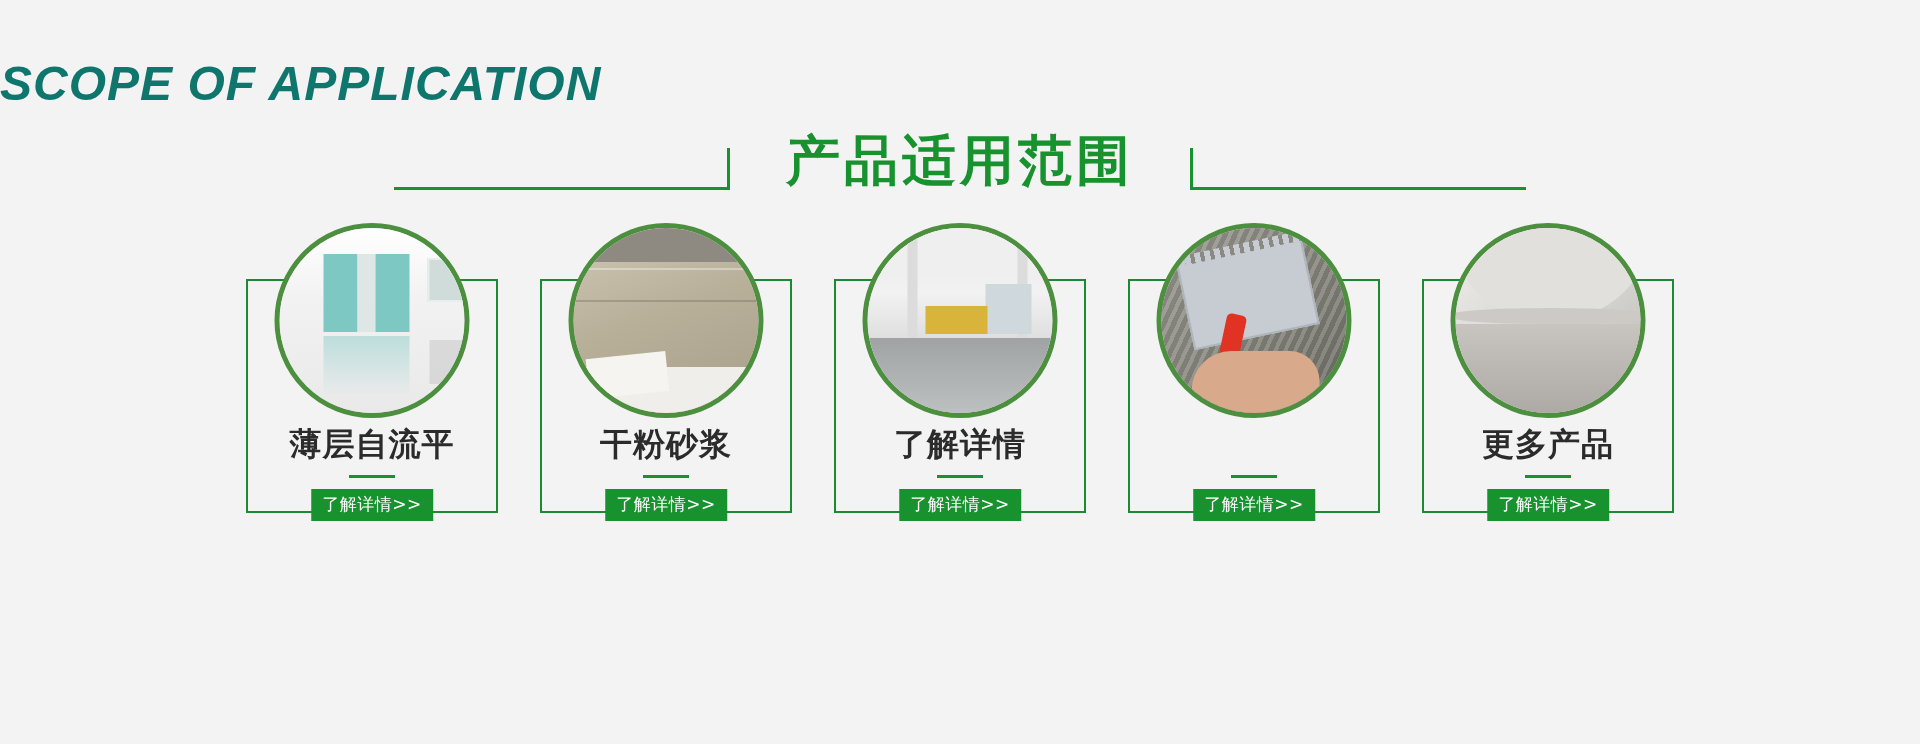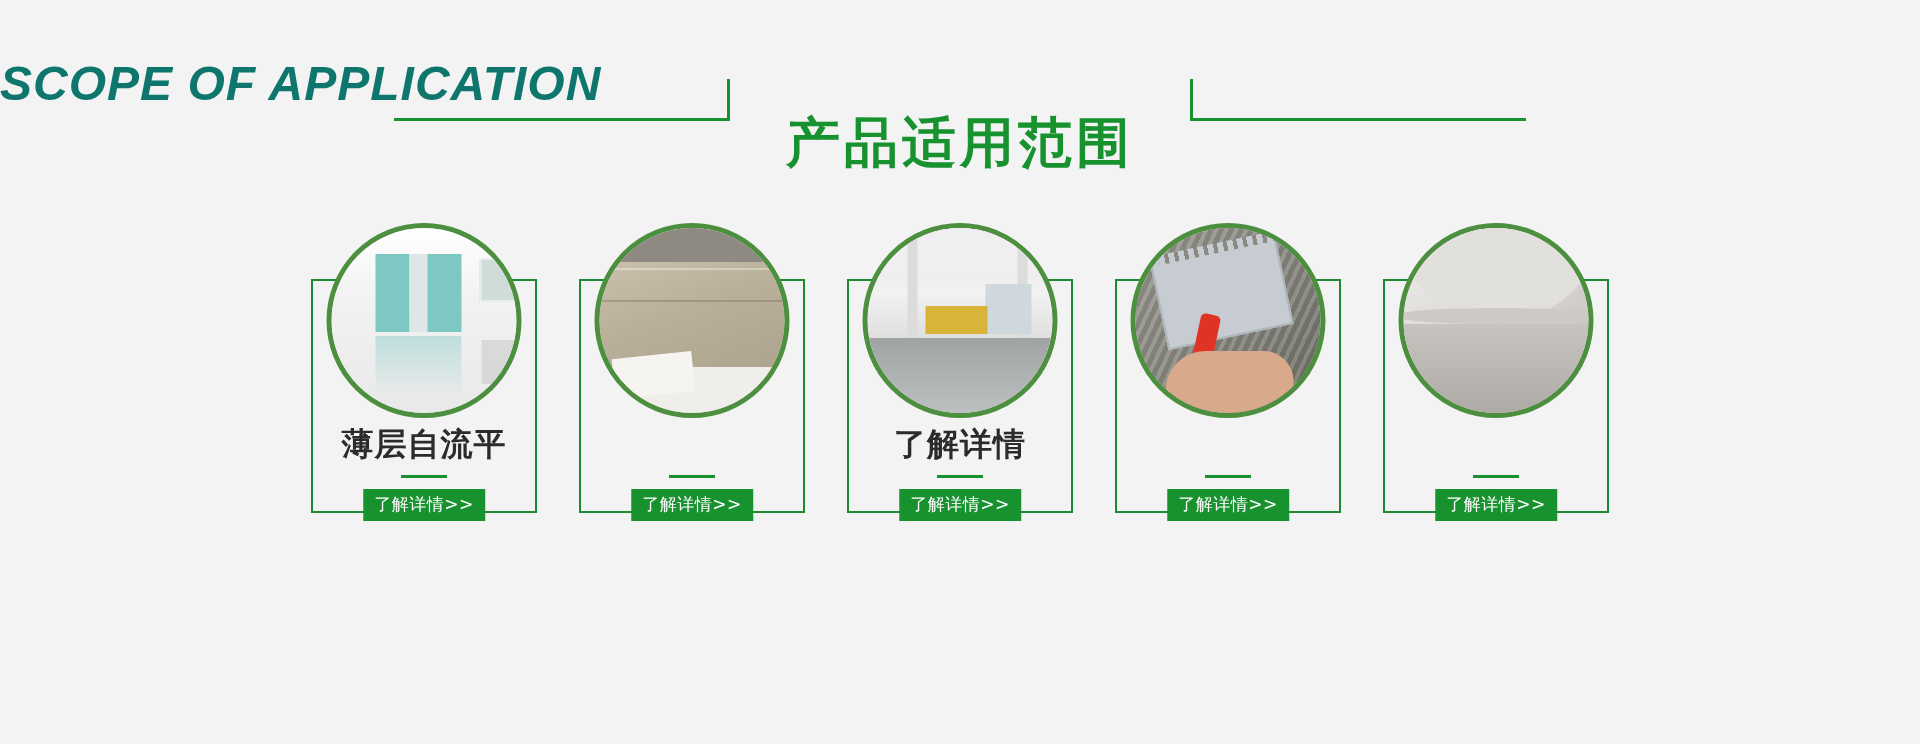--- a/index.html
+++ b/index.html
@@ -30,21 +30,21 @@
     white-space:nowrap;
     user-select:none;
     line-height:1;
   }
   .title-row{
     position:absolute;
     left:0; right:0;
     top:118px;
     height:72px;
     display:flex;
-    align-items:flex-start;
+    align-items:flex-end;
     justify-content:center;
   }
   .rule{
     position:relative;
     height:3px;
     background:#18922f;
     flex:0 0 auto;
   }
   .rule.left{ width:336px; }
   .rule.right{ width:336px; }
@@ -77,21 +77,21 @@
     position:relative;
     width:1920px;
     display:flex;
     justify-content:center;
     align-items:flex-start;
     gap:42px;
     padding-top:8px;
   }
   .card{
     position:relative;
-    width:226px;
+    width:252px;
     height:290px;
   }
   
   .frame{
     position:absolute;
     left:0; right:0;
     top:56px;
     bottom:0;
     border:2px solid #1c8a33;
     border-top:none;
@@ -255,20 +255,21 @@
     <div class="frame-top-r"></div>
     <div class="circle">
       <span class="ph ph-mortar">
         <i class="top"></i>
           <i class="str"></i>
           <i class="str2"></i>
           <i class="bag"></i>
           <i class="bag2"></i>
       </span>
     </div>
+    <div class="card-label">干粉砂浆</div>
     <div class="underline"></div>
     <button class="detail-btn">了解详情&gt;&gt;</button>
   </div>
 
   <div class="card">
     <div class="frame"></div>
     <div class="frame-top-l"></div>
     <div class="frame-top-r"></div>
     <div class="circle">
       <span class="ph ph-floor2">
@@ -306,17 +307,18 @@
     <div class="frame"></div>
     <div class="frame-top-l"></div>
     <div class="frame-top-r"></div>
     <div class="circle">
       <span class="ph ph-more">
         <i class="bowl"></i>
           <i class="edge"></i>
           <i class="base"></i>
       </span>
     </div>
+    <div class="card-label">更多产品</div>
     <div class="underline"></div>
     <button class="detail-btn">了解详情&gt;&gt;</button>
   </div>
 
 </div>
 
 </body></html>

